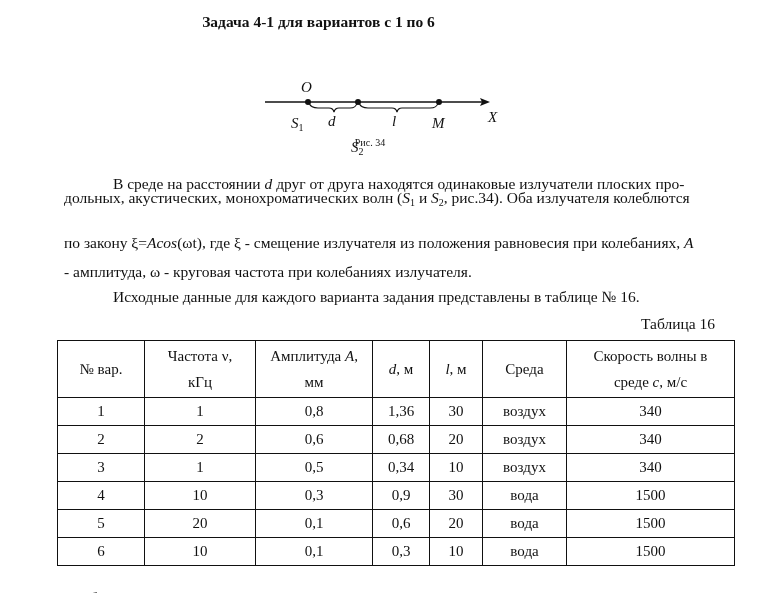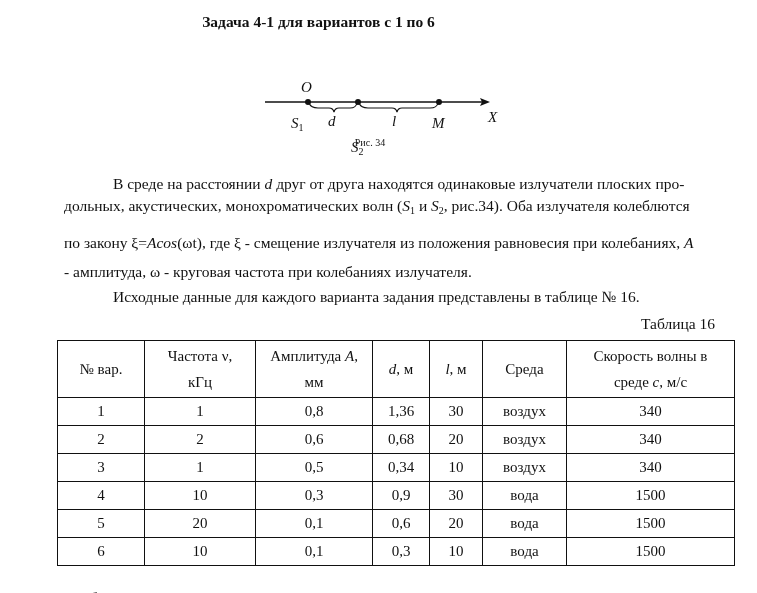--- a/index.html
+++ b/index.html
@@ -55,21 +55,21 @@
   <span class="diag-label" style="left:328px;top:114px;">d</span>
   <span class="diag-label" style="left:351px;top:116px;margin-top:24px;"><span>S</span><sub style="font-style:normal">2</sub></span>
   <span class="diag-label" style="left:392px;top:114px;">l</span>
   <span class="diag-label" style="left:432px;top:116px;">M</span>
   <span class="diag-label" style="left:488px;top:110px;">X</span>
   <div class="abs caption">Рис. 34</div>
 </div>
 
 <div>
   <div class="para-line" style="left:113px;top:176px;"><span>В среде на расстоянии </span><i>d</i><span> друг от друга находятся одинаковые излучатели плоских про-</span></div>
-  <div class="para-line" style="left:64px;top:198px;"><span>дольных, акустических, монохроматических волн (</span><i>S</i><sub>1</sub><span> и </span><i>S</i><sub>2</sub><span>, рис.34). Оба излучателя колеблются</span></div>
+  <div class="para-line" style="left:64px;top:190px;"><span>дольных, акустических, монохроматических волн (</span><i>S</i><sub>1</sub><span> и </span><i>S</i><sub>2</sub><span>, рис.34). Оба излучателя колеблются</span></div>
   <div class="para-line" style="left:64px;top:235px;"><span>по закону ξ=</span><i>Acos</i><span>(ωt), где ξ - смещение излучателя из положения равновесия при колебаниях, </span><i>A</i></div>
   <div class="para-line" style="left:64px;top:264px;">- амплитуда, ω - круговая частота при колебаниях излучателя.</div>
   <div class="para-line" style="left:113px;top:289px;">Исходные данные для каждого варианта задания представлены в таблице № 16.</div>
 </div>
 
 <div class="abs tbl-caption">Таблица 16</div>
 
 <table class="data">
   <colgroup>
     <col style="width:87px">

